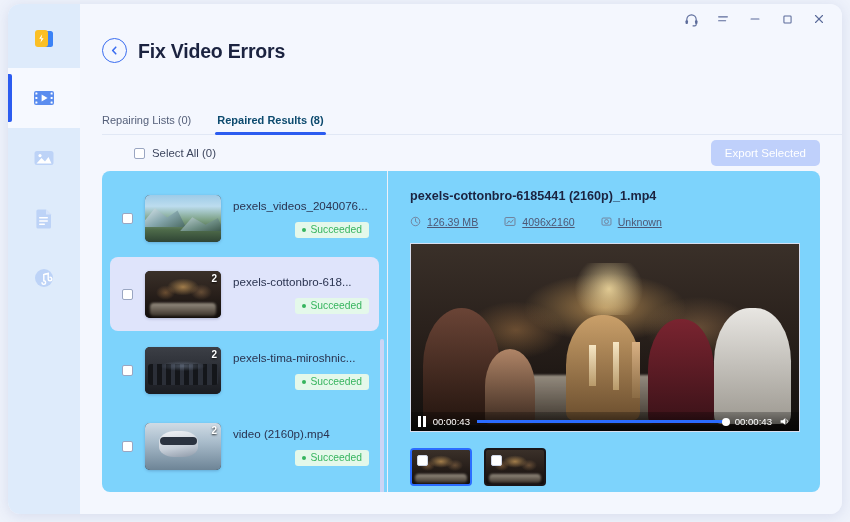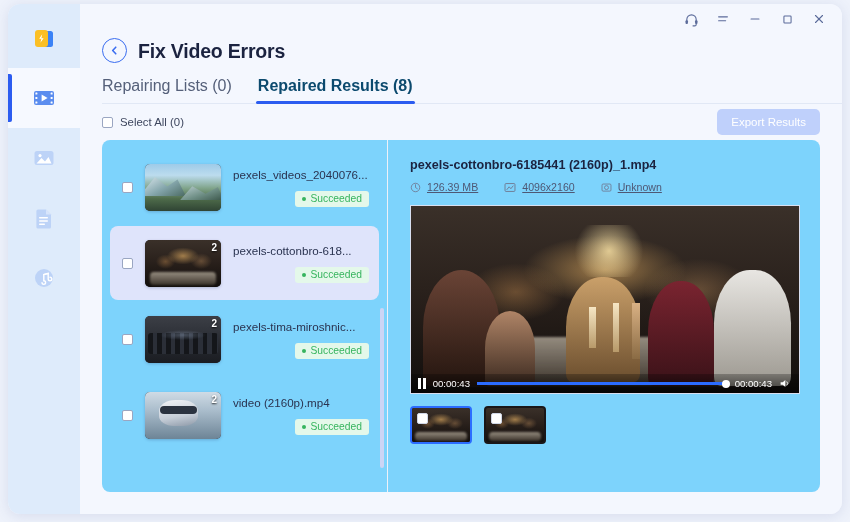--- a/index.html
+++ b/index.html
@@ -77,36 +77,36 @@
     letter-spacing: -.2px;
   }
 
   .tabs {
     margin: 14px 0 0 22px;
     display: flex; gap: 26px;
     border-bottom: 1px solid #e1e8f5;
     padding-right: 22px;
   }
   .tab {
-    font-size: 16px; color: #55607a;
+    font-size: 11px; color: #55607a;
     padding-bottom: 8px; position: relative;
-    cursor: pointer; white-space: nowrap;
+    cursor: pointer; white-space: nowrap; margin-top: 37px;
   }
   .tab.active { color: #0c4a6e; font-weight: bold; }
   .tab.active::after {
     content: ""; position: absolute; left: -2px; right: -2px; bottom: -1px;
     height: 2.6px; background: #2b5cf0; border-radius: 2px;
   }
 
   .toolbar {
     height: 36px; flex: 0 0 36px;
     margin: 0 22px;
     display: flex; align-items: center; justify-content: space-between;
   }
-  .selectall { display: flex; align-items: center; gap: 7px; cursor: pointer; }
+  .selectall { display: flex; align-items: center; gap: 7px; cursor: pointer; margin-left: 32px; }
   .cbox {
     width: 11px; height: 11px; border: 1px solid #9aa6c2;
     border-radius: 2px; background: #fff; flex: 0 0 11px;
   }
   .selectall-label { font-size: 11.4px; color: #3d465e; }
   .export-btn {
     background: #bfd0fb; color: #ffffff;
     font-size: 11.5px;
     padding: 7px 14px; border-radius: 5px; border: none;
     cursor: default; white-space: nowrap;
@@ -174,21 +174,21 @@
 
   .list-scrollbar {
     position: absolute; right: 3px; top: 168px;
     width: 4px; height: 160px;
     background: #ccd5f5; border-radius: 3px;
   }
 
   
   .detail-pane {
     flex: 1 1 auto; padding: 18px 20px 0 22px;
-    display: flex; flex-direction: column; min-width: 0;
+    display: flex; flex-direction: column; min-width: 0; justify-content: space-between;
   }
   .detail-title {
     font-size: 12.6px; font-weight: bold; color: #1b2340;
     white-space: nowrap; overflow: hidden; text-overflow: ellipsis;
   }
   .meta-row { display: flex; gap: 26px; margin-top: 9px; align-items: center; }
   .meta { display: flex; align-items: center; gap: 6px; font-size: 10.6px; color: #4e5875; text-decoration: underline; }
 
   .player {
     margin-top: 12px;
@@ -389,21 +389,21 @@
     <div class="tabs">
       <div class="tab">Repairing Lists (0)</div>
       <div class="tab active">Repaired Results (8)</div>
     </div>
 
     <div class="toolbar">
       <div class="selectall">
         <span class="cbox"></span>
         <span class="selectall-label">Select All (0)</span>
       </div>
-      <button class="export-btn">Export Results</button>
+      <button class="export-btn">Export Selected</button>
     </div>
 
     <div class="content-card">
 
       <div class="list-pane">
 
         <div class="file-row">
           <span class="row-cb"></span>
           <div class="thumb-wrap">
             <div class="thumb">

